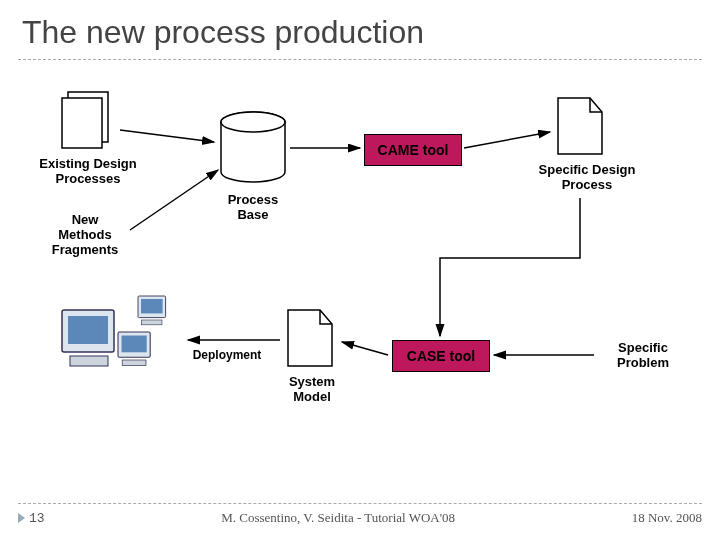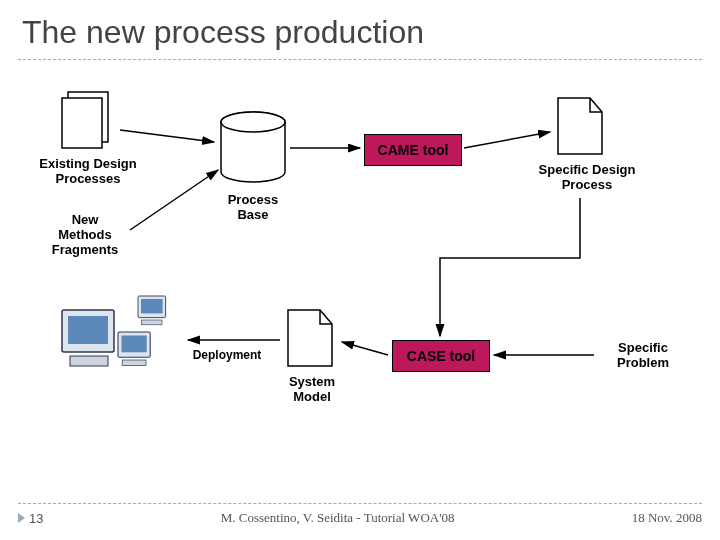--- a/index.html
+++ b/index.html
@@ -60,21 +60,21 @@
   }
   .footer-row {
     display: flex;
     justify-content: space-between;
     align-items: center;
     font-family: Georgia, serif;
     font-size: 13px;
     color: #555;
   }
   .slide-num {
-    font-family: Liberation Sans, sans-serif;
+    font-family: Liberation Mono, monospace;
     font-size: 13px;
     color: #555;
     display: flex;
     align-items: center;
     gap: 4px;
   }
   .tri {
     width: 0; height: 0;
     border-top: 5px solid transparent;
     border-bottom: 5px solid transparent;

